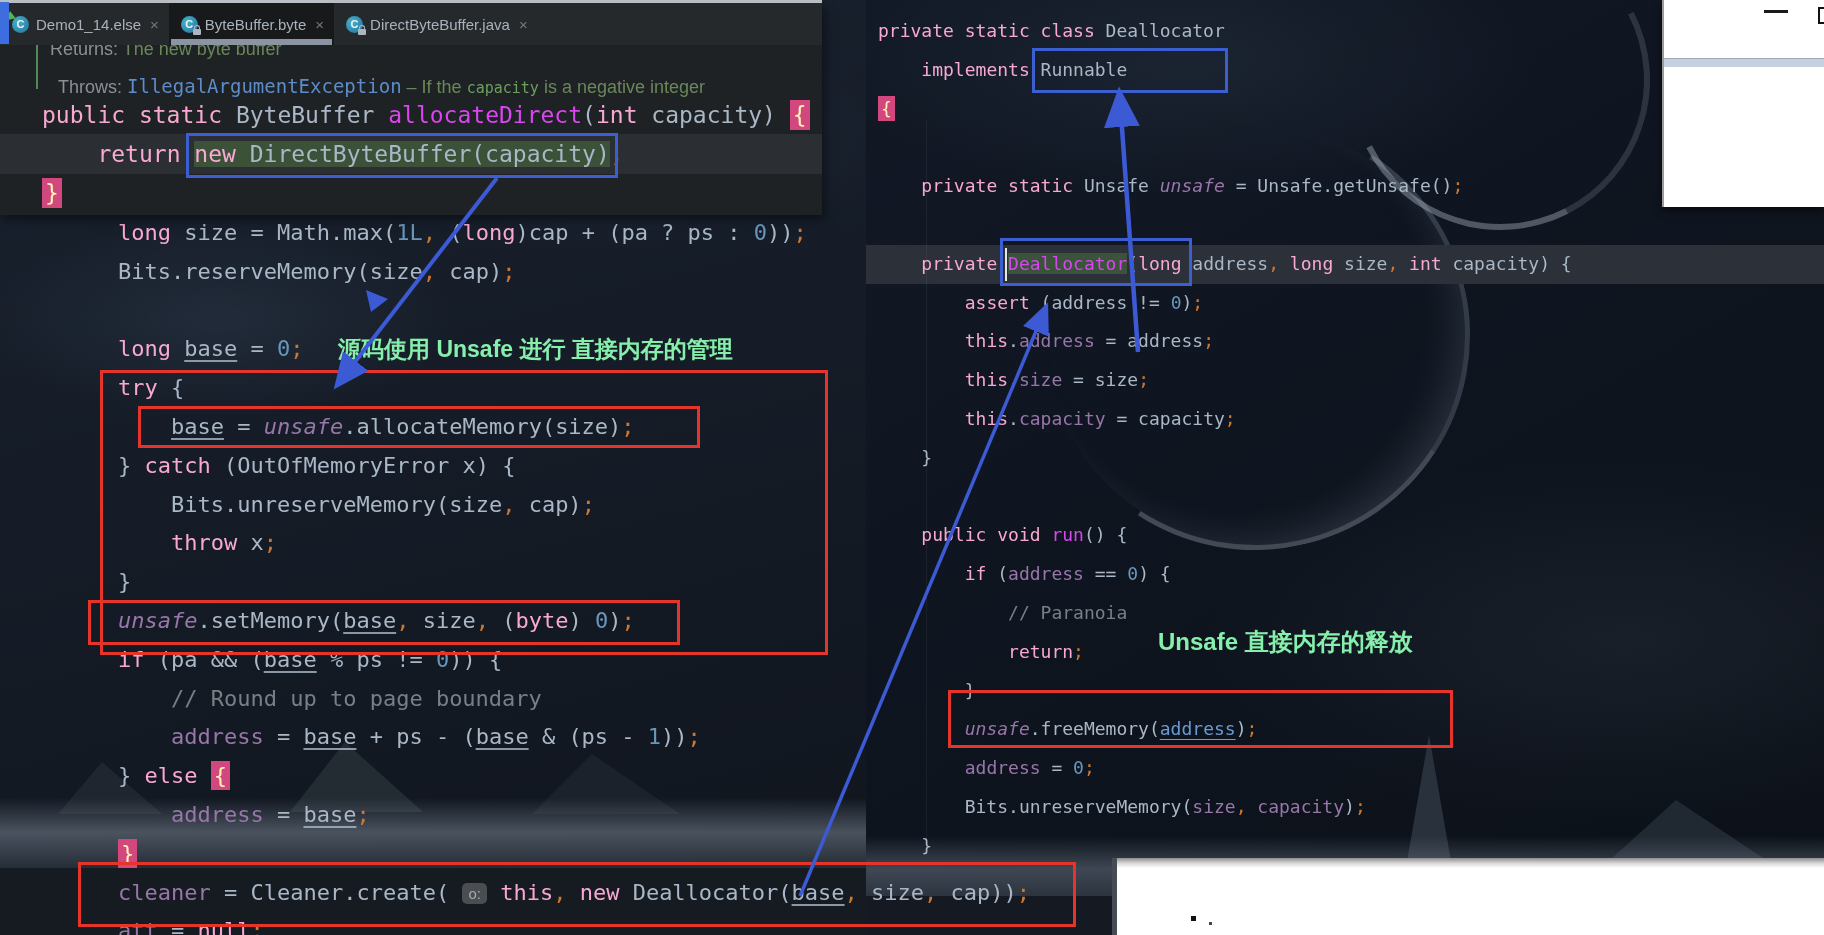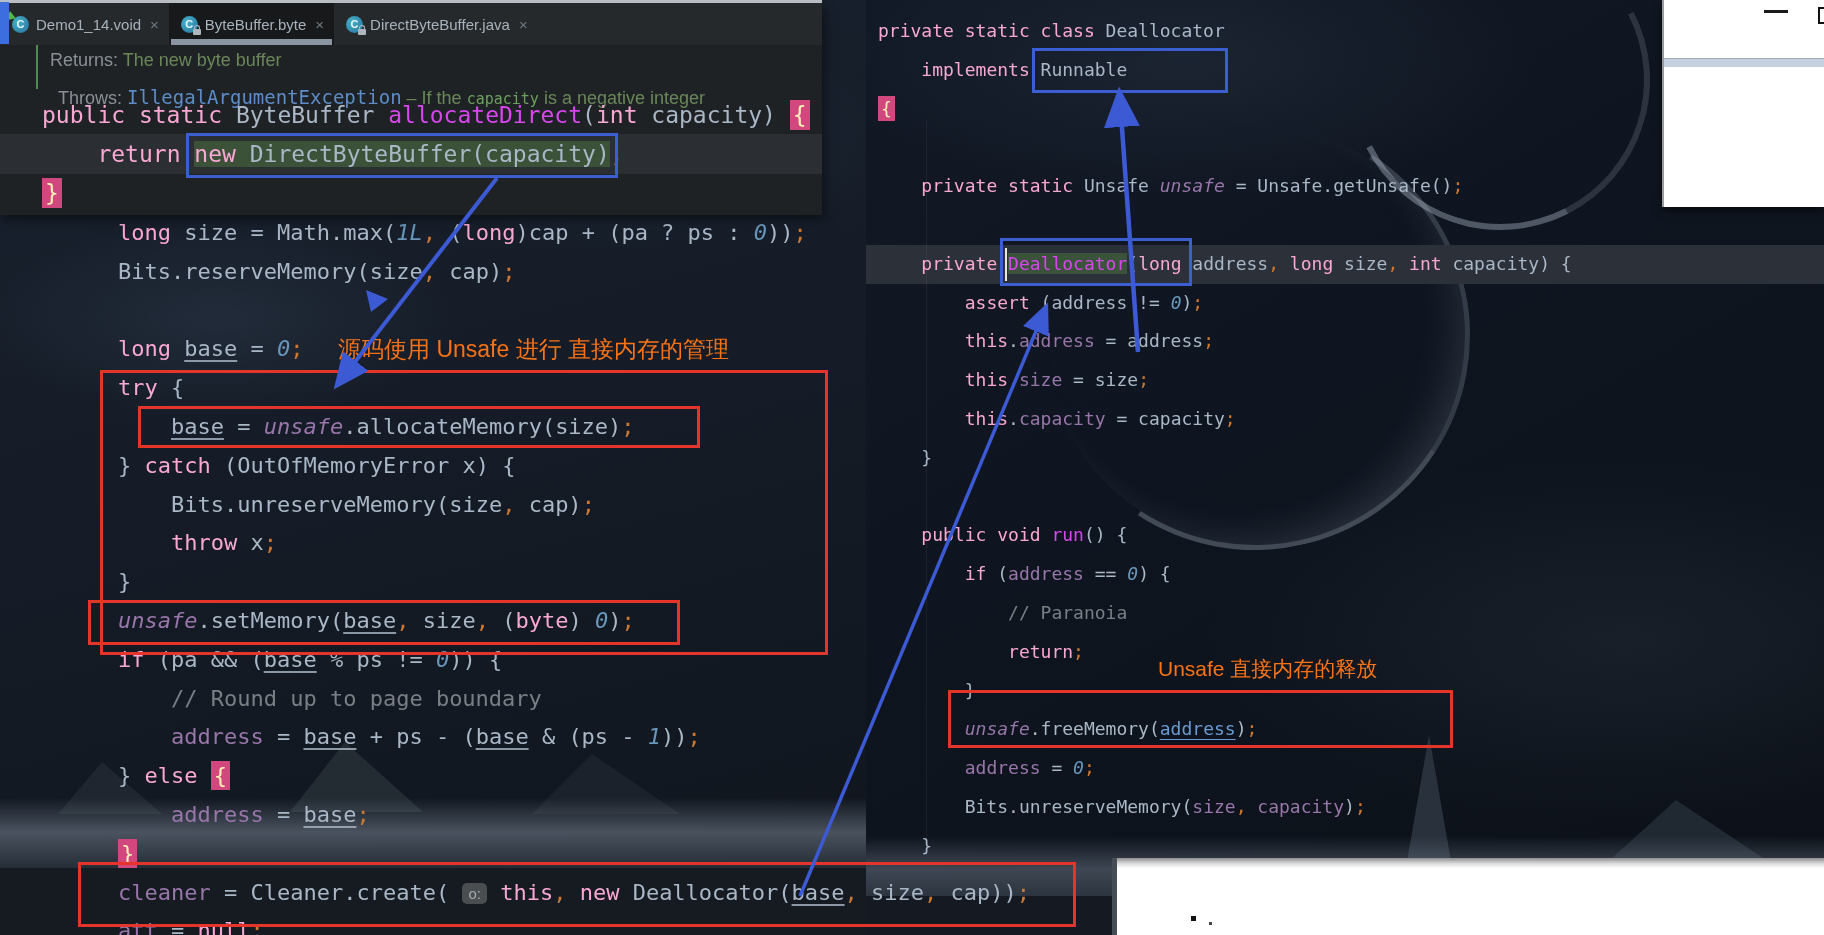--- a/index.html
+++ b/index.html
@@ -46,58 +46,58 @@
 
   
   .code { position:absolute; font-family:"DejaVu Sans Mono", monospace; white-space:pre; z-index:4; }
   .code-lg { font-size:22px; }
   .code-xl { font-size:23px; }
   .code-sm { font-size:18px; }
   .code-line { height:38.8px; line-height:38.8px; }
   .sg-k { color:#f9a8d4; }
   .sg-t { color:#A9B7C6; }
   .sg-m { color:#d946ef; }
-  .sg-n { color:#6897BB;font-style:italic; }
+  .sg-n { color:#6897BB; }
   .sg-f { color:#9876AA; }
   .sg-c { color:#7A7F85; }
   .sg-s { color:#CC7832; }
   .sg-u  { color:#A9B7C6; text-decoration:underline; text-decoration-color:rgba(169,183,198,.8); text-underline-offset:4px; }
   .sg-it { color:#A9B7C6; }
   .sg-if { color:#9876AA; font-style:italic; }
   .sg-lk { color:#6B9BD2; text-decoration:underline; text-underline-offset:4px; }
   .sg-pb { background:#D2477D; color:#FFF3B8; padding:2px 3px; }
   .sg-sel { background:rgba(72,112,62,.55); }
   .sg-hint { display:inline-block; background:#4A4E50; color:#A2ABB3; border-radius:5px; font-size:15px;
     line-height:21px; padding:0 6px; vertical-align:middle; font-family:"Liberation Sans",sans-serif; }
 
   
   .redbox  { position:absolute; border:3px solid #E5352B; z-index:6; }
   .bluebox { position:absolute; border:3px solid #3B5FD0; z-index:6; }
-  .note { position:absolute; color:#f97316; font-weight:400; z-index:7; white-space:nowrap; }
+  .note { position:absolute; color:#86efac; font-weight:700; z-index:7; white-space:nowrap; }
   .curline { position:absolute; z-index:1; }
   .caret { position:absolute; width:2px; background:#E8E8E8; z-index:5; }
 
   
   #top-panel { position:absolute; left:0; top:3px; width:822px; height:212px; background:#1F2225; z-index:10;
     overflow:hidden; box-shadow:2px 4px 10px rgba(0,0,0,.5); }
   #tab-bar { position:absolute; left:0; top:0; width:822px; height:42px; background:#26292C; display:flex; align-items:stretch; z-index:3; }
   .tab { display:flex; align-items:center; padding:0 10px 0 12px; color:#A8B2BC; font-size:15px; position:relative; cursor:default; }
   .tab.selected { background:#17191B; }
   .tab.selected::after { content:""; position:absolute; left:2px; right:2px; bottom:0; height:6px; background:#8A94A2; }
   .tab .close { margin-left:9px; color:#6F7A82; font-size:15px; }
   .tab-icon { position:relative; width:17px; height:17px; border-radius:50%;
     background:radial-gradient(circle at 35% 35%, #45B3C8 0%, #2D7FA8 75%); margin-right:7px; flex:none;
     color:#EAF4F8; font-size:11px; font-weight:bold; text-align:center; line-height:17px; font-family:"Liberation Sans",sans-serif; }
   .tab-icon .run  { position:absolute; left:-4px; top:-4px; width:0; height:0;
     border-left:8px solid #53B74F; border-top:5px solid transparent; border-bottom:5px solid transparent; transform:rotate(20deg); }
   .tab-icon .lock { position:absolute; right:-3px; bottom:-2px; width:8px; height:6px; background:#AEB6BD; border-radius:1px; }
   .tab-icon .lock::before { content:""; position:absolute; left:1px; top:-4px; width:4px; height:4px;
     border:1.5px solid #AEB6BD; border-bottom:none; border-radius:3px 3px 0 0; }
   #doc-area { position:absolute; left:0; top:42px; width:822px; }
-  .doc-line { position:absolute; font-size:18px; white-space:nowrap;margin-top:11px; }
+  .doc-line { position:absolute; font-size:18px; white-space:nowrap; }
   .doc-label { color:#8A9097; }
   .doc-green { color:#6A8759; }
   .doc-exc { color:#5D8CC9; font-family:"DejaVu Sans Mono",monospace; font-size:19px; }
   .doc-code { color:#6BA05F; font-family:"DejaVu Sans Mono",monospace; font-size:15px; }
   #doc-gutter { position:absolute; left:36px; top:40px; width:2px; height:46px; background:#4F8A57; }
 
   
   #top-strip { position:absolute; left:0; top:0; width:822px; height:3px; background:#B9BEC4; z-index:12; }
   #corner-blue { position:absolute; left:0; top:2px; width:9px; height:42px; background:#3C6EE0; z-index:12; }
 
@@ -139,21 +139,21 @@
 
   <div class="curline" style="left:866px; top:245px; width:958px; height:39px; background:#2B3039;"></div>
   <div class="guide" style="left:926px; top:120px; height:720px;"></div>
 
   <div class="code code-sm" style="left:878px; top:12px;"><div class="code-line"><span class="sg-k">private static class </span><span class="sg-t">Deallocator</span></div><div class="code-line"><span class="sg-t">    </span><span class="sg-k">implements</span><span class="sg-t"> Runnable</span></div><div class="code-line"><span class="sg-pb">{</span></div><div class="code-line"></div><div class="code-line"><span class="sg-t">    </span><span class="sg-k">private static </span><span class="sg-t">Unsafe </span><span class="sg-if">unsafe</span><span class="sg-t"> = Unsafe.</span><span class="sg-it">getUnsafe</span><span class="sg-t">()</span><span class="sg-s">;</span></div><div class="code-line"></div><div class="code-line"><span class="sg-t">    </span><span class="sg-k">private </span><span class="sg-m sg-sel">Deallocator</span><span class="sg-t">(</span><span class="sg-k">long</span><span class="sg-t"> address</span><span class="sg-s">,</span><span class="sg-k"> long</span><span class="sg-t"> size</span><span class="sg-s">,</span><span class="sg-k"> int</span><span class="sg-t"> capacity) {</span></div><div class="code-line"><span class="sg-t">        </span><span class="sg-k">assert</span><span class="sg-t"> (address != </span><span class="sg-n">0</span><span class="sg-t">)</span><span class="sg-s">;</span></div><div class="code-line"><span class="sg-t">        </span><span class="sg-k">this</span><span class="sg-t">.</span><span class="sg-f">address</span><span class="sg-t"> = address</span><span class="sg-s">;</span></div><div class="code-line"><span class="sg-t">        </span><span class="sg-k">this</span><span class="sg-t">.</span><span class="sg-f">size</span><span class="sg-t"> = size</span><span class="sg-s">;</span></div><div class="code-line"><span class="sg-t">        </span><span class="sg-k">this</span><span class="sg-t">.</span><span class="sg-f">capacity</span><span class="sg-t"> = capacity</span><span class="sg-s">;</span></div><div class="code-line"><span class="sg-t">    }</span></div><div class="code-line"></div><div class="code-line"><span class="sg-t">    </span><span class="sg-k">public void </span><span class="sg-m">run</span><span class="sg-t">() {</span></div><div class="code-line"><span class="sg-t">        </span><span class="sg-k">if</span><span class="sg-t"> (</span><span class="sg-f">address</span><span class="sg-t"> == </span><span class="sg-n">0</span><span class="sg-t">) {</span></div><div class="code-line"><span class="sg-c">            // Paranoia</span></div><div class="code-line"><span class="sg-t">            </span><span class="sg-k">return</span><span class="sg-s">;</span></div><div class="code-line"><span class="sg-t">        }</span></div><div class="code-line"><span class="sg-t">        </span><span class="sg-if">unsafe</span><span class="sg-t">.freeMemory(</span><span class="sg-lk">address</span><span class="sg-t">)</span><span class="sg-s">;</span></div><div class="code-line"><span class="sg-t">        </span><span class="sg-f">address</span><span class="sg-t"> = </span><span class="sg-n">0</span><span class="sg-s">;</span></div><div class="code-line"><span class="sg-t">        Bits.</span><span class="sg-it">unreserveMemory</span><span class="sg-t">(</span><span class="sg-f">size</span><span class="sg-s">,</span><span class="sg-t"> </span><span class="sg-f">capacity</span><span class="sg-t">)</span><span class="sg-s">;</span></div><div class="code-line"><span class="sg-t">    }</span></div></div>
 
   <div class="caret" style="left:1005px; top:248px; height:33px;"></div>
   <div class="bluebox" style="left:1032px; top:48px; width:196px; height:45px;"></div>
   <div class="bluebox" style="left:1000px; top:238px; width:192px; height:48px;"></div>
   <div class="redbox" style="left:948px; top:690px; width:505px; height:58px;"></div>
-  <div class="note" style="left:1158px; top:655px; font-size:21px;">Unsafe 直接内存的释放</div>
+  <div class="note" style="left:1158px; top:626px; font-size:24px;">Unsafe 直接内存的释放</div>
 
   <div class="code code-lg" style="left:118px; top:214px;"><div class="code-line"><span class="sg-k">long </span><span class="sg-t">size = Math.</span><span class="sg-it">max</span><span class="sg-t">(</span><span class="sg-n">1L</span><span class="sg-s">,</span><span class="sg-t"> (</span><span class="sg-k">long</span><span class="sg-t">)cap + (pa ? ps : </span><span class="sg-n">0</span><span class="sg-t">))</span><span class="sg-s">;</span></div><div class="code-line"><span class="sg-t">Bits.</span><span class="sg-it">reserveMemory</span><span class="sg-t">(size</span><span class="sg-s">,</span><span class="sg-t"> cap)</span><span class="sg-s">;</span></div><div class="code-line"></div><div class="code-line"><span class="sg-k">long </span><span class="sg-u">base</span><span class="sg-t"> = </span><span class="sg-n">0</span><span class="sg-s">;</span></div><div class="code-line"><span class="sg-k">try</span><span class="sg-t"> {</span></div><div class="code-line"><span class="sg-t">    </span><span class="sg-u">base</span><span class="sg-t"> = </span><span class="sg-if">unsafe</span><span class="sg-t">.allocateMemory(size)</span><span class="sg-s">;</span></div><div class="code-line"><span class="sg-t">} </span><span class="sg-k">catch</span><span class="sg-t"> (OutOfMemoryError x) {</span></div><div class="code-line"><span class="sg-t">    Bits.</span><span class="sg-it">unreserveMemory</span><span class="sg-t">(size</span><span class="sg-s">,</span><span class="sg-t"> cap)</span><span class="sg-s">;</span></div><div class="code-line"><span class="sg-t">    </span><span class="sg-k">throw</span><span class="sg-t"> x</span><span class="sg-s">;</span></div><div class="code-line"><span class="sg-t">}</span></div><div class="code-line"><span class="sg-if">unsafe</span><span class="sg-t">.setMemory(</span><span class="sg-u">base</span><span class="sg-s">,</span><span class="sg-t"> size</span><span class="sg-s">,</span><span class="sg-t"> (</span><span class="sg-k">byte</span><span class="sg-t">) </span><span class="sg-n">0</span><span class="sg-t">)</span><span class="sg-s">;</span></div><div class="code-line"><span class="sg-k">if</span><span class="sg-t"> (pa &amp;&amp; (</span><span class="sg-u">base</span><span class="sg-t"> % ps != </span><span class="sg-n">0</span><span class="sg-t">)) {</span></div><div class="code-line"><span class="sg-c">    // Round up to page boundary</span></div><div class="code-line"><span class="sg-t">    </span><span class="sg-f">address</span><span class="sg-t"> = </span><span class="sg-u">base</span><span class="sg-t"> + ps - (</span><span class="sg-u">base</span><span class="sg-t"> &amp; (ps - </span><span class="sg-n">1</span><span class="sg-t">))</span><span class="sg-s">;</span></div><div class="code-line"><span class="sg-t">} </span><span class="sg-k">else</span><span class="sg-t"> </span><span class="sg-pb">{</span></div><div class="code-line"><span class="sg-t">    </span><span class="sg-f">address</span><span class="sg-t"> = </span><span class="sg-u">base</span><span class="sg-s">;</span></div><div class="code-line"><span class="sg-pb">}</span></div><div class="code-line"><span class="sg-f">cleaner</span><span class="sg-t"> = Cleaner.</span><span class="sg-it">create</span><span class="sg-t">( </span><span class="sg-hint">o:</span><span class="sg-k"> this</span><span class="sg-s">,</span><span class="sg-k"> new</span><span class="sg-t"> Deallocator(</span><span class="sg-u">base</span><span class="sg-s">,</span><span class="sg-t"> size</span><span class="sg-s">,</span><span class="sg-t"> cap))</span><span class="sg-s">;</span></div><div class="code-line"><span class="sg-f">att</span><span class="sg-t"> = </span><span class="sg-k">null</span><span class="sg-s">;</span></div></div>
 
   <div class="redbox" style="left:100px; top:370px; width:728px; height:285px;"></div>
   <div class="redbox" style="left:138px; top:406px; width:562px; height:42px;"></div>
   <div class="redbox" style="left:88px; top:600px; width:592px; height:45px;"></div>
   <div class="redbox" style="left:78px; top:862px; width:998px; height:65px;"></div>
   <div class="note" style="left:338px; top:334px; font-size:23px;">源码使用 Unsafe 进行 直接内存的管理</div>
 
   <div id="top-panel">
@@ -168,21 +168,21 @@
         <span class="doc-exc">IllegalArgumentException</span>
         <span class="doc-green">– If the </span><span class="doc-code">capacity</span><span class="doc-green"> is a negative integer</span>
       </div>
     </div>
     <div class="curline" style="left:0; top:131px; width:822px; height:40px; background:#2B2F33;"></div>
     <div class="code code-xl" style="left:42px; top:93px;"><div class="code-line"><span class="sg-k">public static </span><span class="sg-t">ByteBuffer </span><span class="sg-m">allocateDirect</span><span class="sg-t">(</span><span class="sg-k">int</span><span class="sg-t"> capacity) </span><span class="sg-pb">{</span></div><div class="code-line"><span class="sg-t">    </span><span class="sg-k">return </span><span class="sg-k sg-sel">new</span><span class="sg-t sg-sel"> DirectByteBuffer(capacity)</span><span class="sg-s">;</span></div><div class="code-line"><span class="sg-pb">}</span></div></div>
     <div class="bluebox" style="left:186px; top:130px; width:432px; height:45px;"></div>
     <div id="tab-bar">
         <div class="tab">
           <span class="tab-icon">C<i class="run"></i></span>
-          <span>Demo1_14.void</span>
+          <span>Demo1_14.else</span>
           <span class="close">×</span>
         </div>
         <div class="tab selected">
           <span class="tab-icon">C<i class="lock"></i></span>
           <span>ByteBuffer.byte</span>
           <span class="close">×</span>
         </div>
         <div class="tab">
           <span class="tab-icon">C<i class="lock"></i></span>
           <span>DirectByteBuffer.java</span>

